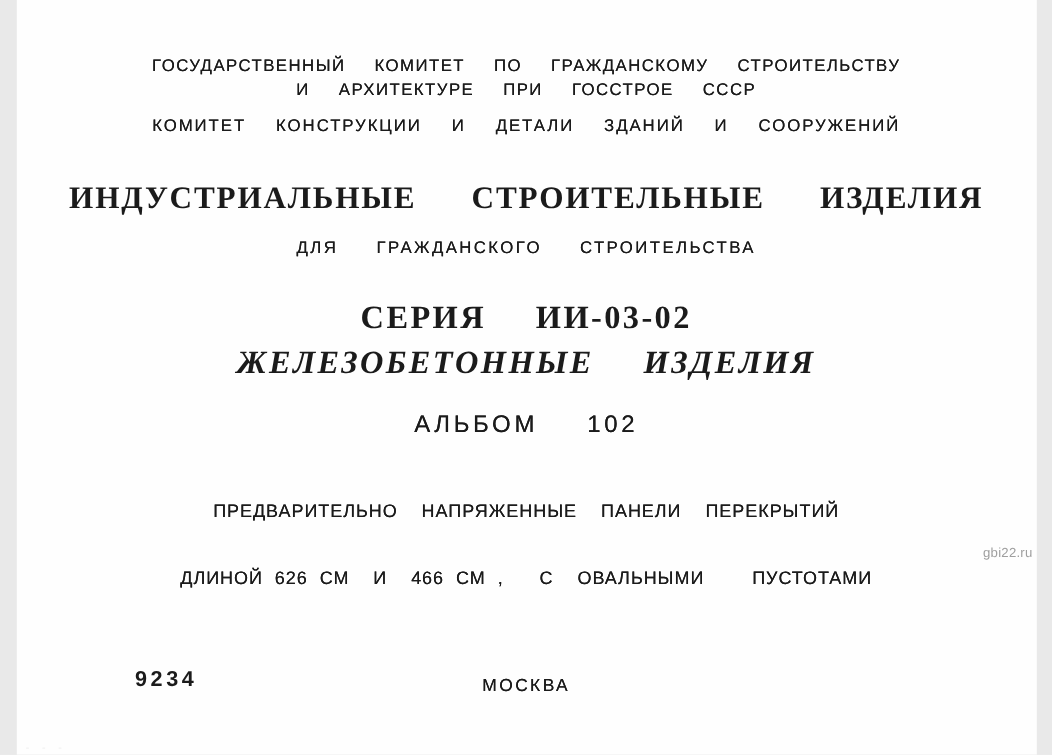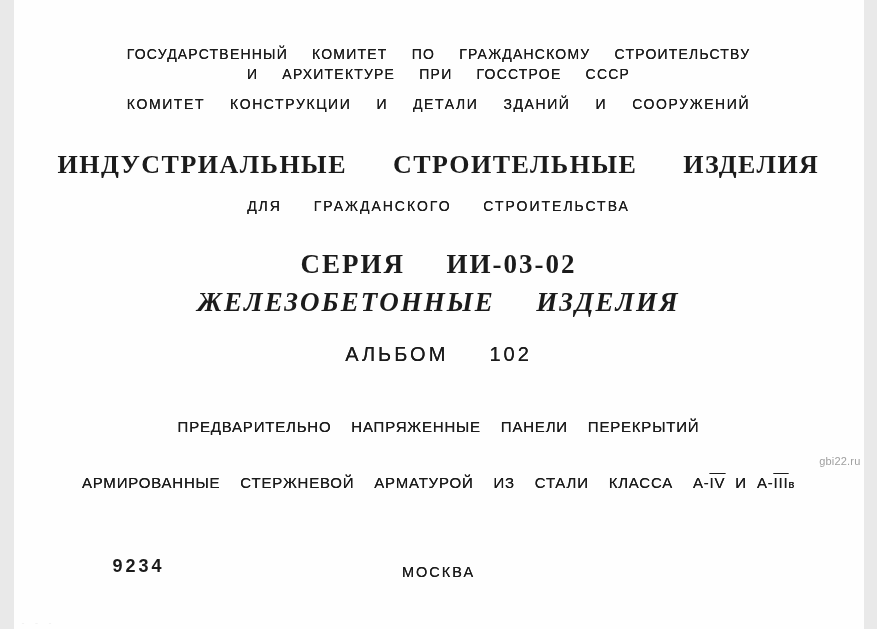--- a/index.html
+++ b/index.html
@@ -98,21 +98,21 @@
   <div class="abs subtitle">ДЛЯ  ГРАЖДАНСКОГО  СТРОИТЕЛЬСТВА</div>
 
   <div class="abs display series-no">СЕРИЯ  ИИ-03-02</div>
 
   <div class="abs display series-name">ЖЕЛЕЗОБЕТОННЫЕ  ИЗДЕЛИЯ</div>
 
   <div class="abs stencil album">АЛЬБОМ  102</div>
 
   <div class="abs stencil descr">
     <div class="dline">ПРЕДВАРИТЕЛЬНО  НАПРЯЖЕННЫЕ  ПАНЕЛИ  ПЕРЕКРЫТИЙ</div>
-    <div class="dline"><span>АРМИРОВАННЫЕ  СТЕРЖНЕВОЙ  АРМАТУРОЙ  ИЗ  СТАЛИ  КЛАССА  А-</span><span class="rn-over">IV</span><span> И А-</span><span class="rn-over">III</span><span class="rn-sub">в</span></div>
+    <div class="dline">ДЛИНОЙ 626 СМ  И  466 СМ ,   С  ОВАЛЬНЫМИ    ПУСТОТАМИ</div>
     
     
   </div>
 
 
   <div class="abs stencil city">МОСКВА</div>
 
   <div class="doc-number">9234</div>
 
   <div class="watermark-right">gbi22.ru</div>

